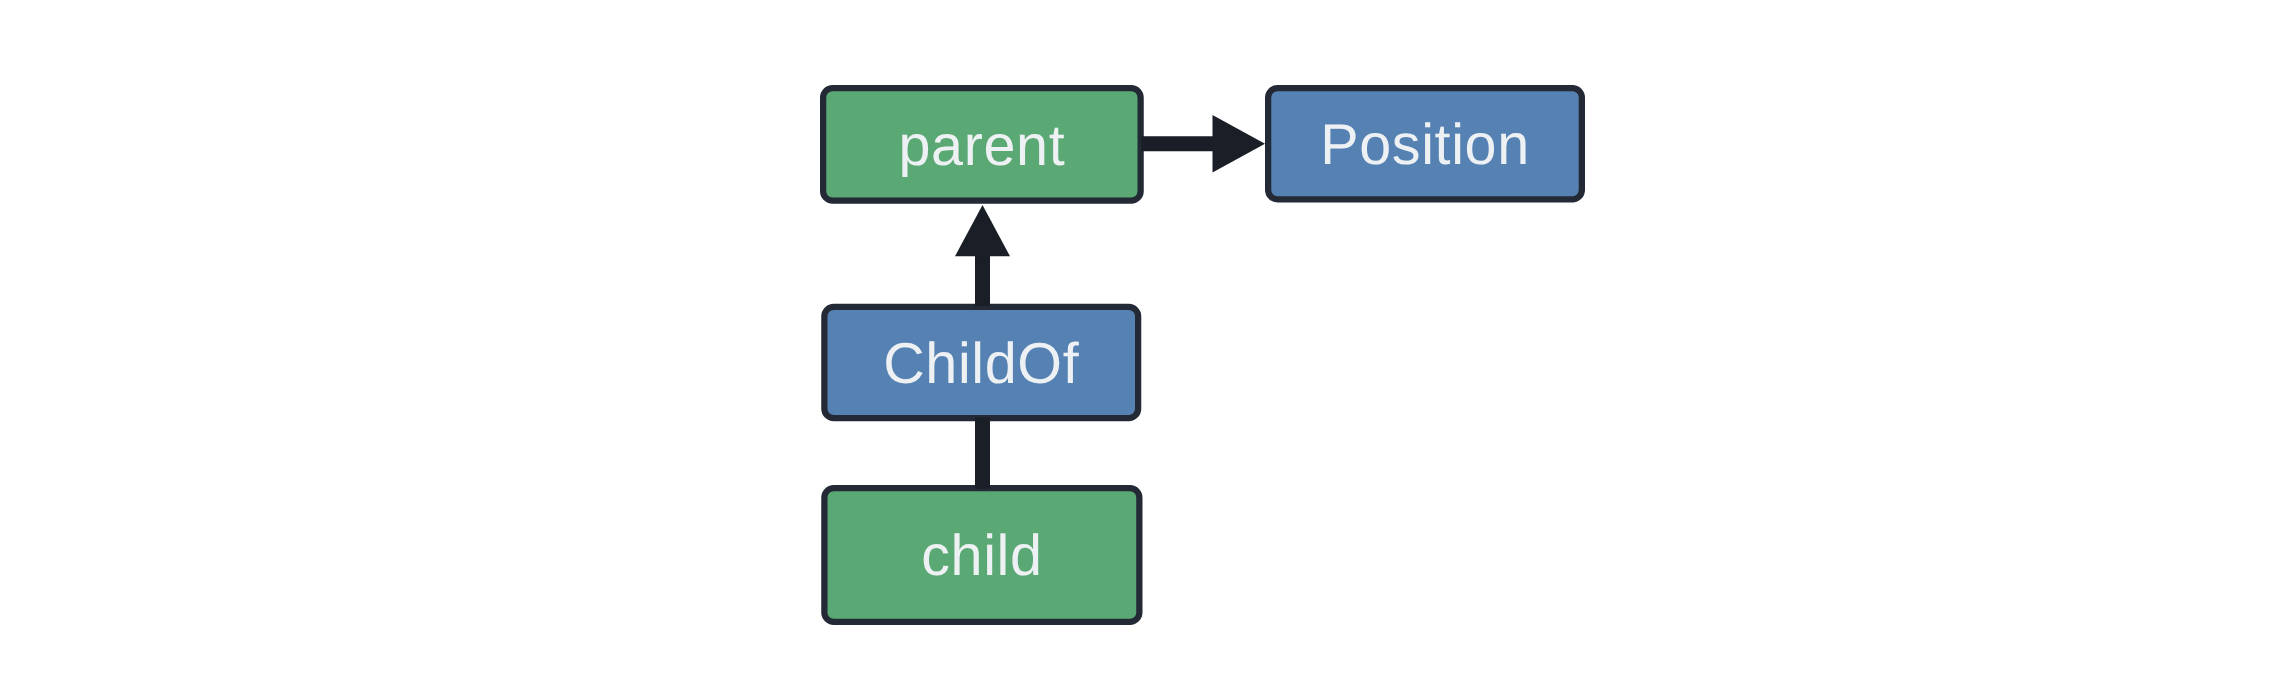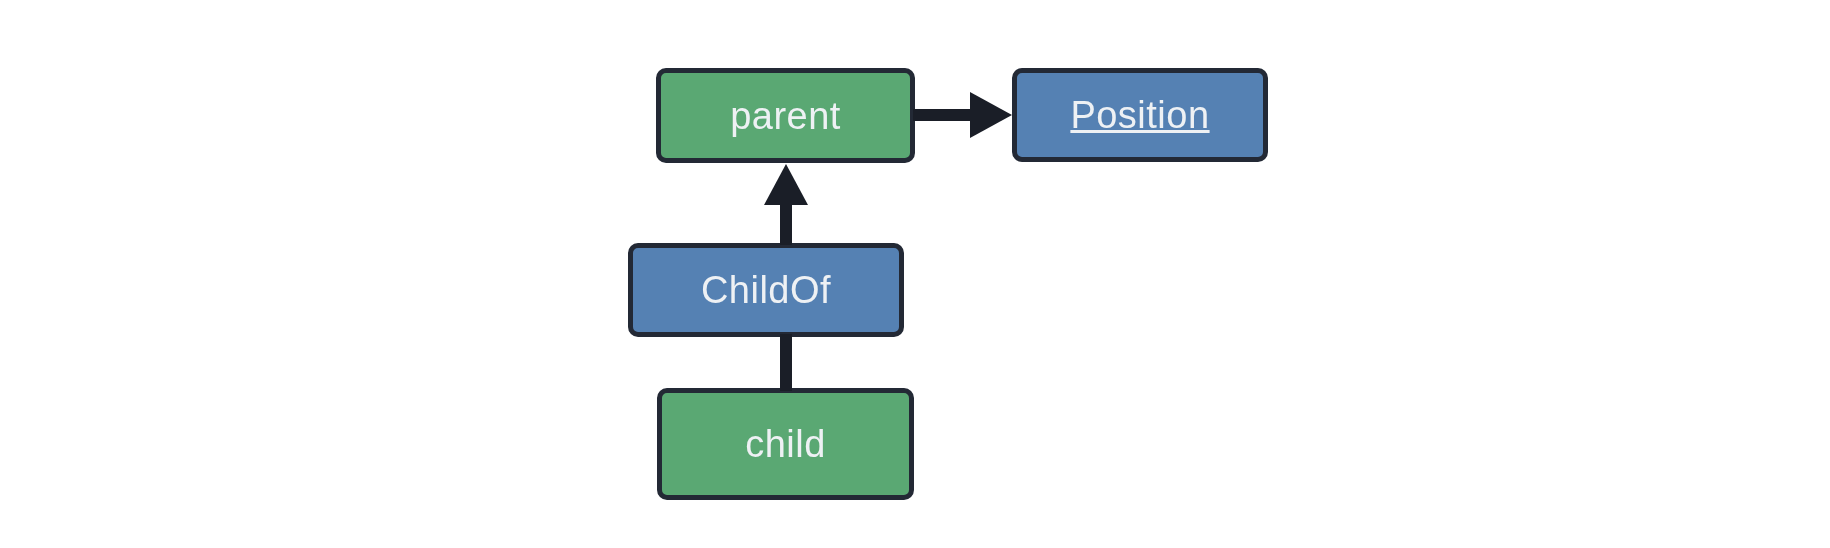--- a/index.html
+++ b/index.html
@@ -16,27 +16,27 @@
   }
   .node {
     position: absolute;
     box-sizing: border-box;
     display: flex;
     align-items: center;
     justify-content: center;
     border: 5px solid #232935;
     border-radius: 10px;
     color: #eef1f4;
-    font-size: 38px;
+    font-size: 46px;
     line-height: 1;
     letter-spacing: 0.5px;
   }
   #node-parent   { left: 656px;  top: 68px;  width: 259px; height: 95px; }
   #node-position { left: 1012px; top: 68px;  width: 256px; height: 94px; }
-  #node-childof  { left: 628px;  top: 243px; width: 276px; height: 94px; }
+  #node-childof  { left: 657px;  top: 243px; width: 256px; height: 94px; }
   #node-child    { left: 657px;  top: 388px; width: 257px; height: 112px; }
   .edges {
     position: absolute;
     left: 0; top: 0;
     width: 1830px;
     height: 548px;
     pointer-events: none;
   }
   .edges line {
     stroke: #1a1e27;
@@ -49,21 +49,21 @@
 </style>
 </head>
 <body>
 
 <div class="canvas">
 
   <div class="node" id="node-parent" style="background-color: rgb(90, 168, 115);">
     <span>parent</span>
   </div>
 
-  <div class="node" id="node-position" style="background-color: rgb(85, 129, 179); text-decoration: underline;">
+  <div class="node" id="node-position" style="background-color: rgb(85, 129, 179);">
     <span>Position</span>
   </div>
 
   <div class="node" id="node-childof" style="background-color: rgb(85, 129, 179);">
     <span>ChildOf</span>
   </div>
 
   <div class="node" id="node-child" style="background-color: rgb(90, 168, 115);">
     <span>child</span>
   </div>

